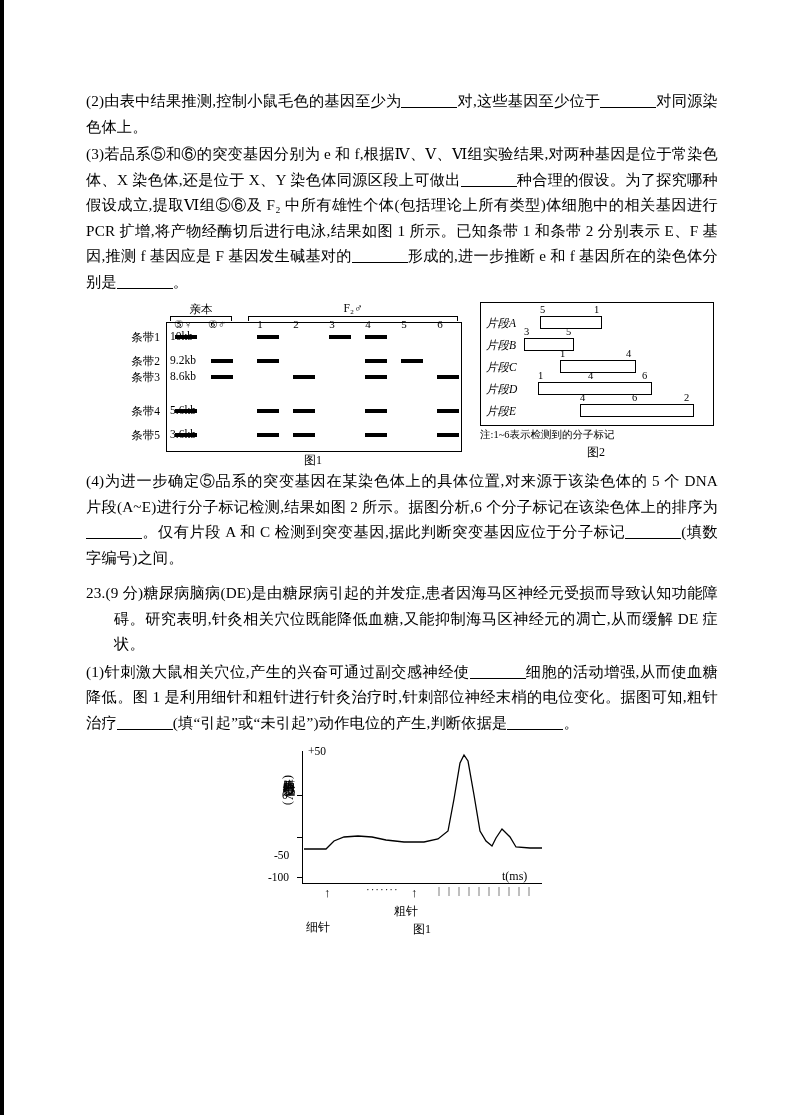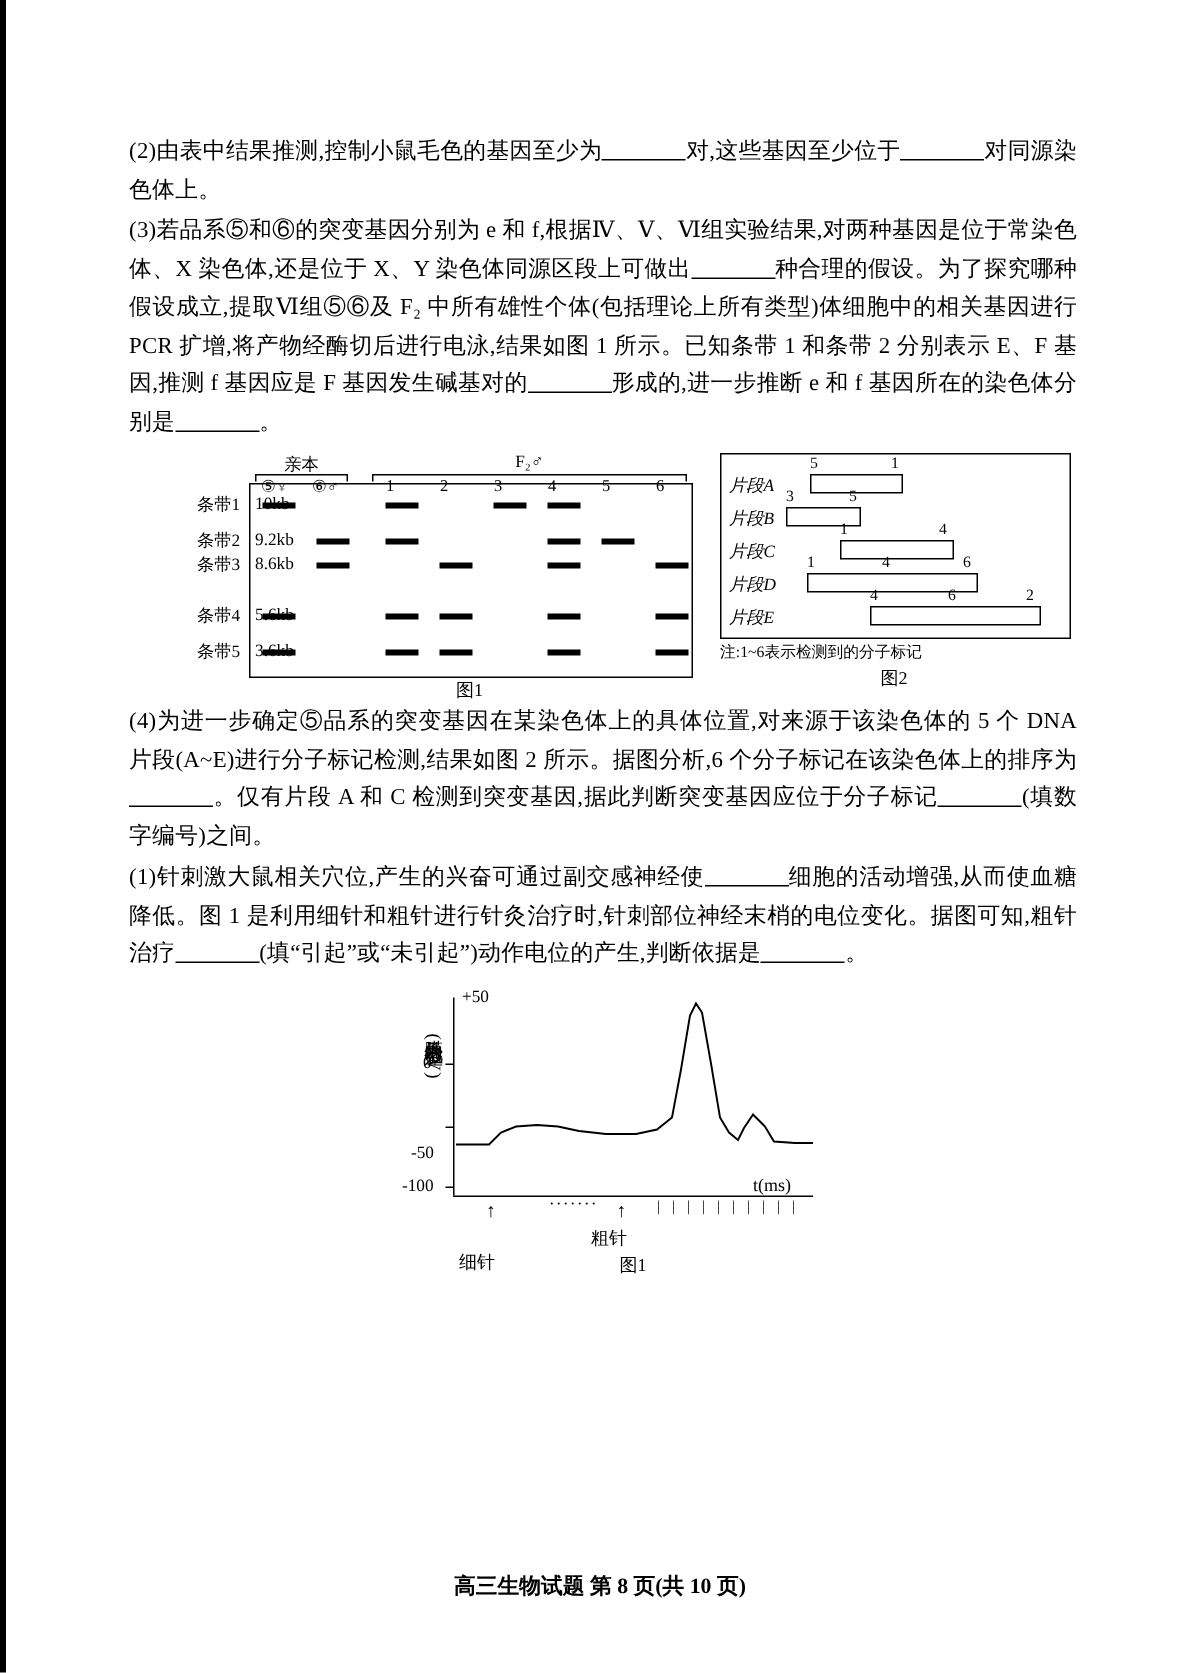--- a/index.html
+++ b/index.html
@@ -238,20 +238,21 @@
         <div class="segnum" style="left:152px;top:90px;">6</div>
         <div class="segnum" style="left:204px;top:90px;">2</div>
 
         <div class="note">注:1~6表示检测到的分子标记</div>
         <div class="fig2cap">图2</div>
       </div>
     </div>
 
     <p class="para">(4)为进一步确定⑤品系的突变基因在某染色体上的具体位置,对来源于该染色体的 5 个 DNA 片段(A~E)进行分子标记检测,结果如图 2 所示。据图分析,6 个分子标记在该染色体上的排序为<span class="blank" style="min-width:56px"></span>。仅有片段 A 和 C 检测到突变基因,据此判断突变基因应位于分子标记<span class="blank" style="min-width:56px"></span>(填数字编号)之间。</p>
 
+    <p class="para hang" style="margin-top:10px;">23.(9 分)糖尿病脑病(DE)是由糖尿病引起的并发症,患者因海马区神经元受损而导致认知功能障碍。研究表明,针灸相关穴位既能降低血糖,又能抑制海马区神经元的凋亡,从而缓解 DE 症状。</p>
     <p class="para">(1)针刺激大鼠相关穴位,产生的兴奋可通过副交感神经使<span class="blank" style="min-width:56px"></span>细胞的活动增强,从而使血糖降低。图 1 是利用细针和粗针进行针灸治疗时,针刺部位神经末梢的电位变化。据图可知,粗针治疗<span class="blank" style="min-width:56px"></span>(填“引起”或“未引起”)动作电位的产生,判断依据是<span class="blank" style="min-width:56px"></span>。</p>
 
     <div class="chartwrap">
       <div class="chart">
         <div class="ylabel">膜内外电位差(mV)</div>
         <div class="axis-v"></div>
         <div class="axis-h"></div>
 
         <div class="ytick" style="left:92px;top:0px;">+50</div>
         <div class="ytick" style="left:66px;top:44px;">0</div>
@@ -283,14 +284,13 @@
         <div class="xcap" style="left:90px;top:174px;">细针</div>
         <div class="xcap" style="left:178px;top:158px;">粗针</div>
         <div class="xcap" style="left:286px;top:124px;">t(ms)</div>
 
         <div class="chartcap">图1</div>
       </div>
     </div>
 
   </div>
 
-  <div class="footer">高三生物试题  第 8 页(共 10 页)</div>
 </div>
 
 </body></html>

